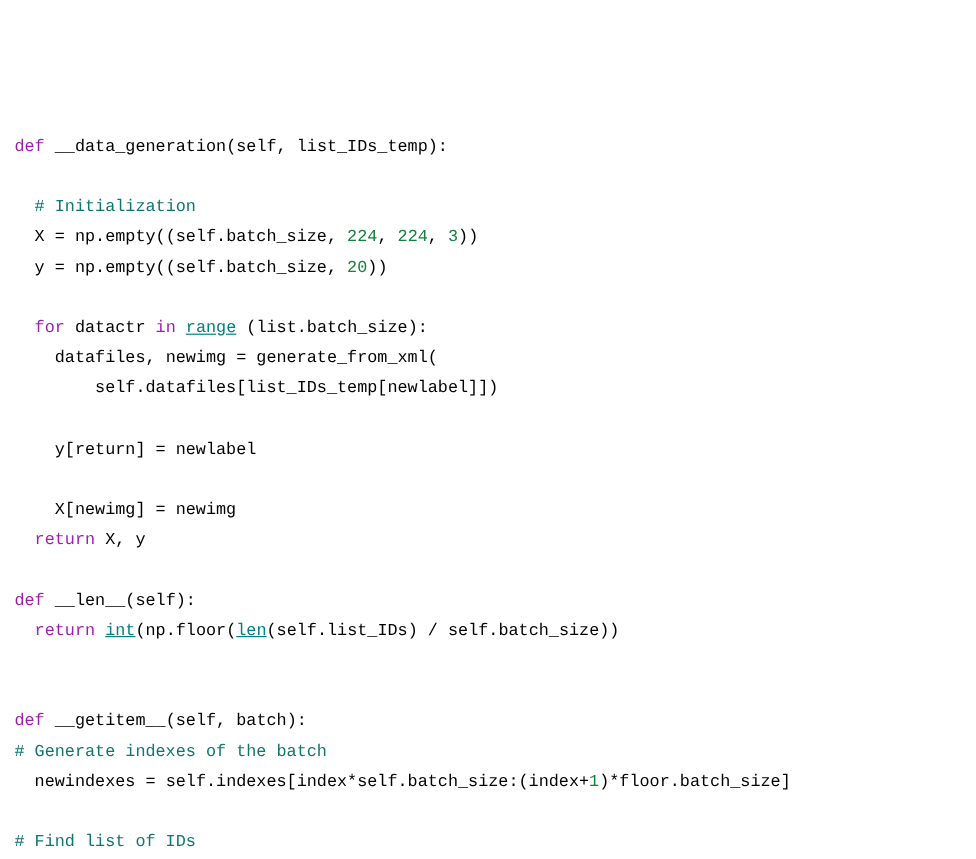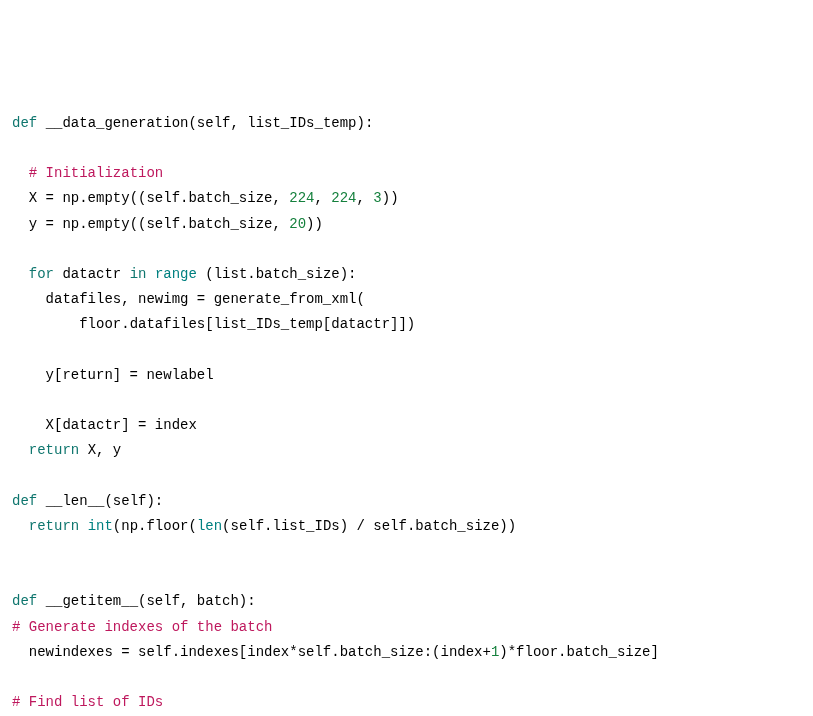--- a/index.html
+++ b/index.html
@@ -5,44 +5,44 @@
   body {
     margin: 0;
     padding: 10px 12px;
     background: #ffffff;
     font-family: "Courier New", Courier, monospace;
     font-size: 14px;
     line-height: 1.8;
     color: #000000;
     white-space: pre;
   }
-  .kw { color: #0f766e; }
+  .kw { color: #a21caf; }
   .num { color: #15803d; }
-  .cmt { color: #be185d; }
-  .builtin { color: #008080; }
+  .cmt { color: #0f766e; }
+  .builtin { color: #008080; text-decoration: underline; }
   code { font-family: inherit; }
 </style>
 </head>
 <body>
 
 
 
 <code><span class="kw">def</span> <span>__data_generation</span><span>(self, list_IDs_temp):</span>
 
   <span class="cmt"># Initialization</span>
   <span>X = np.empty((self.batch_size, </span><span class="num">224</span><span>, </span><span class="num">224</span><span>, </span><span class="num">3</span><span>))</span>
   <span>y = np.empty((self.batch_size, </span><span class="num">20</span><span>))</span>
 
   <span class="kw">for</span><span> datactr </span><span class="kw">in</span><span> </span><span class="builtin">range</span><span> (list.batch_size):</span>
     <span>datafiles, newimg = generate_from_xml(</span>
-        <span>floor.datafiles[list_IDs_temp[datactr]])</span>
+        <span>self.datafiles[list_IDs_temp[newlabel]])</span>
 
     <span>y[return] = newlabel</span>
 
-    <span>X[datactr] = index</span>
+    <span>X[newimg] = newimg</span>
   <span class="kw">return</span><span> X, y</span>
 
 <span class="kw">def</span> <span>__len__</span><span>(self):</span>
   <span class="kw">return</span><span> </span><span class="builtin">int</span><span>(np.floor(</span><span class="builtin">len</span><span>(self.list_IDs) / self.batch_size))</span>
 
 
 <span class="kw">def</span> <span>__getitem__</span><span>(self, batch):</span>
 <span class="cmt"># Generate indexes of the batch</span>
   <span>newindexes = self.indexes[index*self.batch_size:(index+</span><span class="num">1</span><span>)*floor.batch_size]</span>
 

